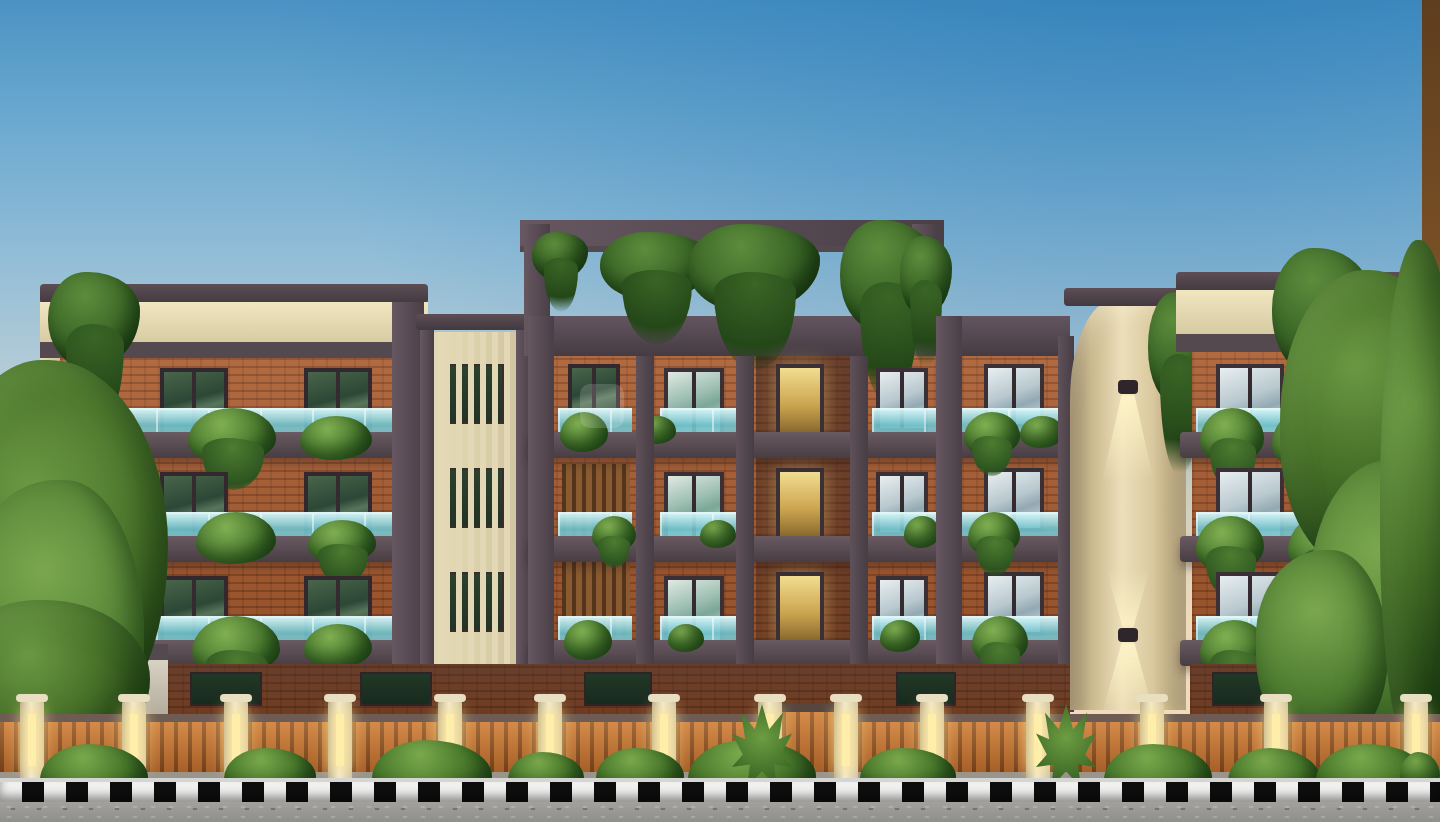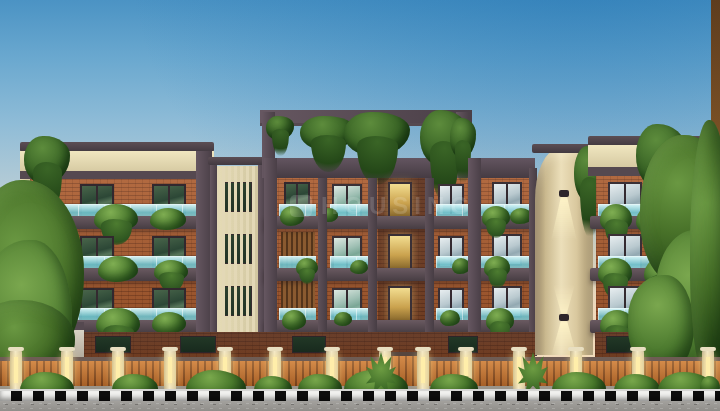--- a/index.html
+++ b/index.html
@@ -302,15 +302,14 @@
     <div class="el bush" style="left: 430px; top: 374px; width: 48px; height: 22px;"></div>
     <div class="el spiky" style="left: 518px; top: 352px; width: 30px; height: 42px;"></div>
     <div class="el bush" style="left: 552px; top: 372px; width: 54px; height: 26px;"></div>
     <div class="el bush" style="left: 614px; top: 374px; width: 46px; height: 24px;"></div>
     <div class="el bush" style="left: 658px; top: 372px; width: 56px; height: 26px;"></div>
     <div class="el bush" style="left: 700px; top: 376px; width: 20px; height: 18px;"></div>
     <div class="el curb" style="left: 0px; top: 389px; width: 720px; height: 13px;"></div>
     <div class="el road" style="left: 0px; top: 401px; width: 720px; height: 10px;"></div>
     <div class="el watermark">
     <span class="wm-logo"></span>
-    <span class="wm-text">HOUSING</span>
   </div>
 </div>
 
 </body></html>

